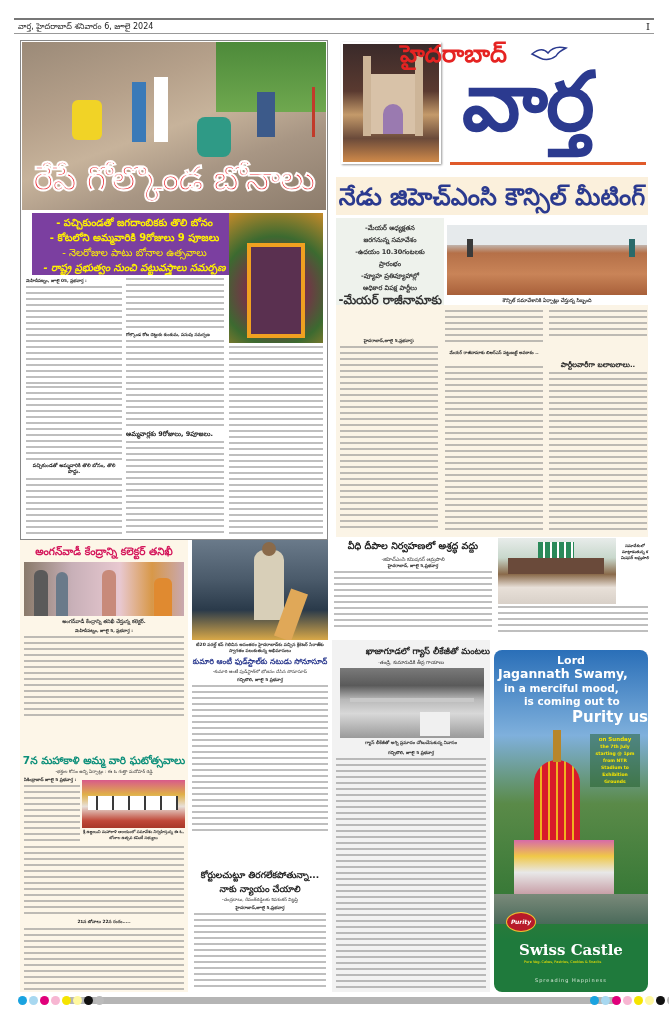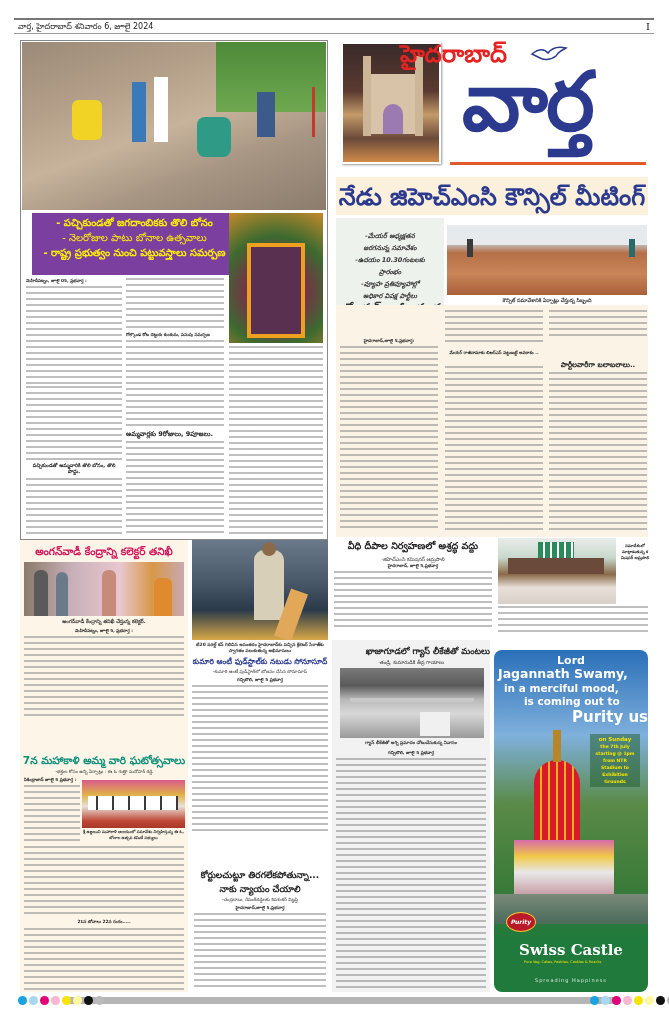--- a/index.html
+++ b/index.html
@@ -27,26 +27,28 @@
 
 <div class="frame" style="left:20px;top:40px;width:308px;height:500px;"></div>
 <div class="photo" style="left:22px;top:42px;width:304px;height:168px;background:linear-gradient(160deg,#9b8a78 0%,#b5a08a 30%,#c7b39b 50%,#a89684 70%,#8c7c6c 100%);">
   <div style="position:absolute;right:0;top:0;width:110px;height:70px;background:linear-gradient(180deg,#4d8a3a,#6fa84f);"></div>
   <div style="position:absolute;left:50px;top:58px;width:30px;height:40px;background:#f1d326;border-radius:6px"></div>
   <div style="position:absolute;left:110px;top:40px;width:14px;height:60px;background:#3a7ab8"></div>
   <div style="position:absolute;left:132px;top:35px;width:14px;height:65px;background:#ffffff"></div>
   <div style="position:absolute;left:175px;top:75px;width:34px;height:40px;background:#2f9a86;border-radius:8px"></div>
   <div style="position:absolute;left:235px;top:50px;width:18px;height:45px;background:#3c5a8a"></div>
   <div style="position:absolute;left:290px;top:45px;width:3px;height:50px;background:#c23a2a"></div>
+  <div class="bigtitle" style="left:0;top:112px;width:304px;height:48px;font-size:34px;line-height:48px;color:#e8121a;text-align:center;letter-spacing:-1px;-webkit-text-stroke:1px #fff;">రేపే గోల్కొండ బోనాలు</div>
 </div>
 
 <div style="position:absolute;left:32px;top:213px;width:205px;height:62px;background:#7b3fa0;padding:2px 4px;">
   <div style="color:#fff200;font-size:10px;line-height:15px;font-weight:bold;text-align:center;white-space:nowrap;">- పచ్చికుండతో జగదాంబికకు తొలి బోనం</div>
+  <div style="color:#fff200;font-size:10px;line-height:15px;font-weight:bold;text-align:center;white-space:nowrap;">- కోటలోని అమ్మవారికి 9రోజులు 9 పూజలు</div>
   <div style="color:#fff200;font-size:10px;line-height:15px;font-weight:normal;text-align:center;white-space:nowrap;">- నెలరోజుల పాటు బోనాల ఉత్సవాలు</div>
-  <div style="color:#fff200;font-size:10px;line-height:15px;font-weight:bold;text-align:center;white-space:nowrap;overflow:hidden;">- రాష్ట్ర ప్రభుత్వం నుంచి పట్టువస్త్రాలు సమర్పణ</div>
+  <div style="color:#fff200;font-size:10px;line-height:15px;font-weight:bold;text-align:center;white-space:nowrap;overflow:hidden;font-style:italic;">- రాష్ట్ర ప్రభుత్వం నుంచి పట్టువస్త్రాలు సమర్పణ</div>
 </div>
 <div class="photo" style="left:229px;top:213px;width:94px;height:130px;background:radial-gradient(circle at 50% 60%,#b8467a 0%,#7a2e4a 30%,#3c6a30 60%,#c48a2a 100%);">
   <div style="position:absolute;left:18px;top:30px;width:58px;height:95px;border:4px solid #f0a020;background:#5a3050;"></div>
 </div>
 
 <div class="txt" style="left:26px;top:278px;width:95px;height:7px;font-weight:bold;color:#222">మెహిదీపట్నం, జూలై 05, ప్రభవార్త :</div>
 <div class="lines" style="left:26px;top:286px;width:96px;height:98px"></div>
 <div class="txt" style="left:26px;top:462px;width:96px;height:14px;font-weight:bold;color:#222;text-align:center;font-size:5px">పచ్చికుండతో అమ్మవారికి తొలి బోనం, తొలి పొద్దు.</div>
 <div class="lines" style="left:26px;top:386px;width:96px;height:74px"></div>
 <div class="lines" style="left:26px;top:478px;width:96px;height:58px"></div>
@@ -67,21 +69,21 @@
 <div style="position:absolute;left:530px;top:44px;width:38px;height:20px;">
   <svg width="38" height="20" viewBox="0 0 38 20">
       <path d="M2 10 Q12 2 18 9 Q24 1 36 4 Q28 8 26 12 Q18 18 10 14 Z" fill="none" stroke="#2b3a8f" stroke-width="1.5"></path>
     </svg>
 </div>
 <div style="position:absolute;left:450px;top:52px;width:200px;font-size:82px;line-height:100px;font-weight:bold;color:#2b3a8f;white-space:nowrap;letter-spacing:-2px;margin-left:12px;">వార్త</div>
 <div style="position:absolute;left:450px;top:162px;width:196px;height:3px;background:#e05a2a"></div>
 
 <div style="position:absolute;left:336px;top:177px;width:312px;height:38px;background:#fbf0dc;"></div>
 <div class="bigtitle" style="left:336px;top:180px;width:312px;height:34px;font-size:24px;line-height:34px;color:#2b3a8f;text-align:center;">నేడు జిహెచ్ఎంసి కౌన్సిల్ మీటింగ్</div>
-<div style="position:absolute;left:336px;top:218px;width:108px;height:105px;background:#eef2ec;padding:12px 2px;font-style:italic;">
+<div style="position:absolute;left:336px;top:218px;width:108px;height:105px;background:#eef2ec;padding:4px 2px;">
   <div style="font-size:6.5px;line-height:12px;text-align:center;font-weight:bold;color:#333">-మేయర్ అధ్యక్షతన</div>
   <div style="font-size:6.5px;line-height:12px;text-align:center;font-weight:bold;color:#333">జరగనున్న సమావేశం</div>
   <div style="font-size:6.5px;line-height:12px;text-align:center;font-weight:bold;color:#333">-ఉదయం 10.30గంటలకు</div>
   <div style="font-size:6.5px;line-height:12px;text-align:center;font-weight:bold;color:#333">ప్రారంభం</div>
   <div style="font-size:6.5px;line-height:12px;text-align:center;font-weight:bold;color:#333">-వ్యూహ ప్రతివ్యూహాల్లో</div>
   <div style="font-size:6.5px;line-height:12px;text-align:center;font-weight:bold;color:#333">అధికార విపక్ష పార్టీలు</div>
   <div style="font-size:12px;line-height:12px;text-align:right;font-weight:bold;color:#333">-మేయర్ రాజీనామాకు</div>
   <div style="font-size:6.5px;line-height:12px;text-align:center;font-weight:bold;color:#333">బిఆర్ఎస్ పట్టుబట్టే అవకాశం</div>
 </div>
 <div class="photo" style="left:447px;top:225px;width:200px;height:70px;background:linear-gradient(180deg,#d8dde0 0%,#c4c9cc 25%,#b57048 40%,#c98458 70%,#a8603a 100%);">

